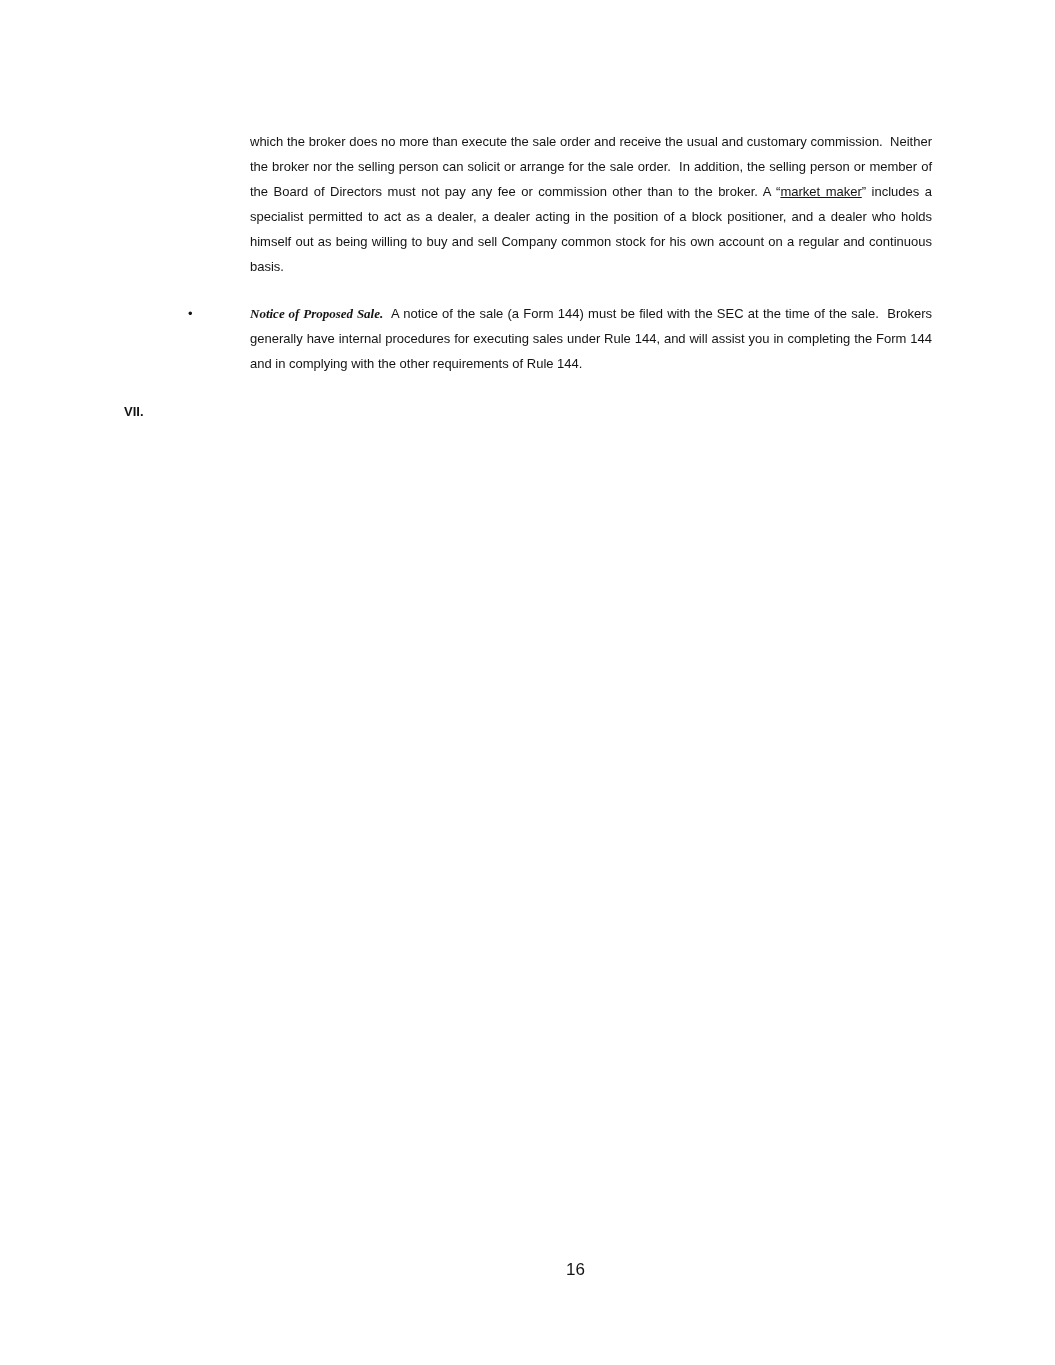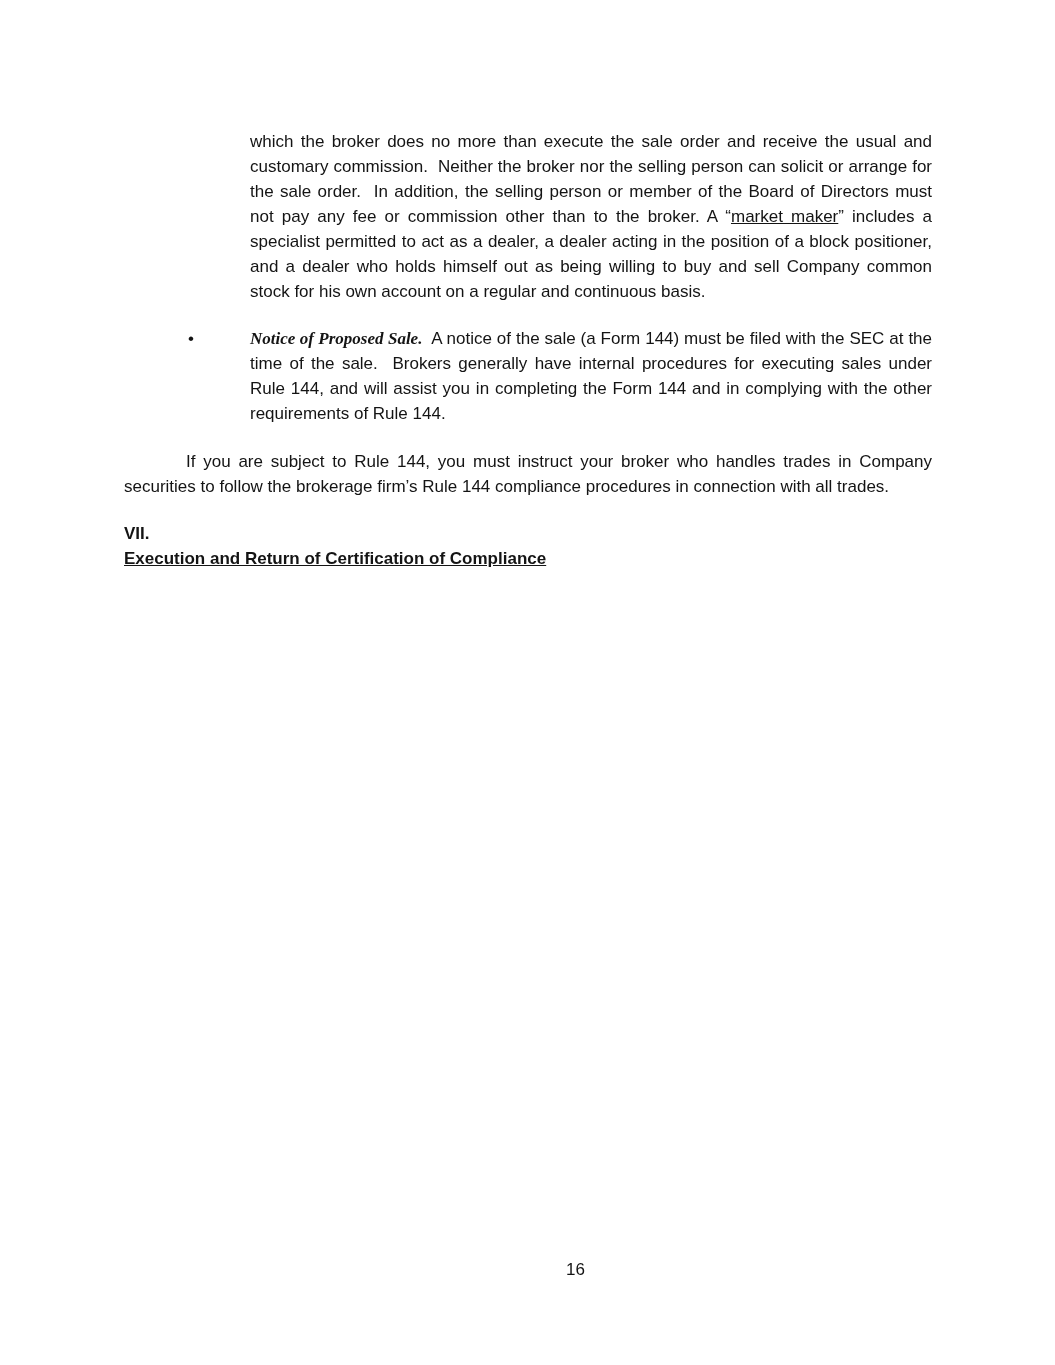--- a/index.html
+++ b/index.html
@@ -10,21 +10,21 @@
     position: relative;
     font-family: "Liberation Sans", sans-serif;
     color: #141414;
     overflow: hidden;
   }
   .content {
     position: absolute;
     left: 124px;
     top: 129px;
     width: 808px;
-    font-size: 17px;
+    font-size: 13px;
     line-height: 25px;
   }
   .continuation-block {
     margin-left: 126px;
     width: 682px;
     text-align: justify;
     white-space: pre-wrap;
     margin-bottom: 22px;
   }
   .underlined-term { text-decoration: underline; }
@@ -63,23 +63,21 @@
 
 <div class="content">
 
   <div class="continuation-block"><span>which the broker does no more than execute the sale order and receive the usual and customary commission.  Neither the broker nor the selling person can solicit or arrange for the sale order.  In addition, the selling person or member of the Board of Directors must not pay any fee or commission other than to the broker. A “</span><span class="underlined-term">market maker</span><span>” includes a specialist permitted to act as a dealer, a dealer acting in the position of a block positioner, and a dealer who holds himself out as being willing to buy and sell Company common stock for his own account on a regular and continuous basis.</span></div>
 
   <div class="bullet-item">
     <span class="bullet-marker">•</span>
     <div class="bullet-text"><span class="bullet-lead">Notice of Proposed Sale.</span><span>  A notice of the sale (a Form 144) must be filed with the SEC at the time of the sale.  Brokers generally have internal procedures for executing sales under Rule 144, and will assist you in completing the Form 144 and in complying with the other requirements of Rule 144.</span></div>
   </div>
 
-  <div class="body-para">If you are subject to Rule 144, you must instruct your broker who handles trades in Company securities to follow the brokerage firm’s Rule 144 compliance procedures in connection with all trades.</div>
 
   <div class="section-heading">
     <span class="num">VII.</span>
-    <span class="title">Execution and Return of Certification of Compliance</span>
   </div>
 
 
 </div>
 
 <div class="page-footer">16</div>
 
 </body></html>

